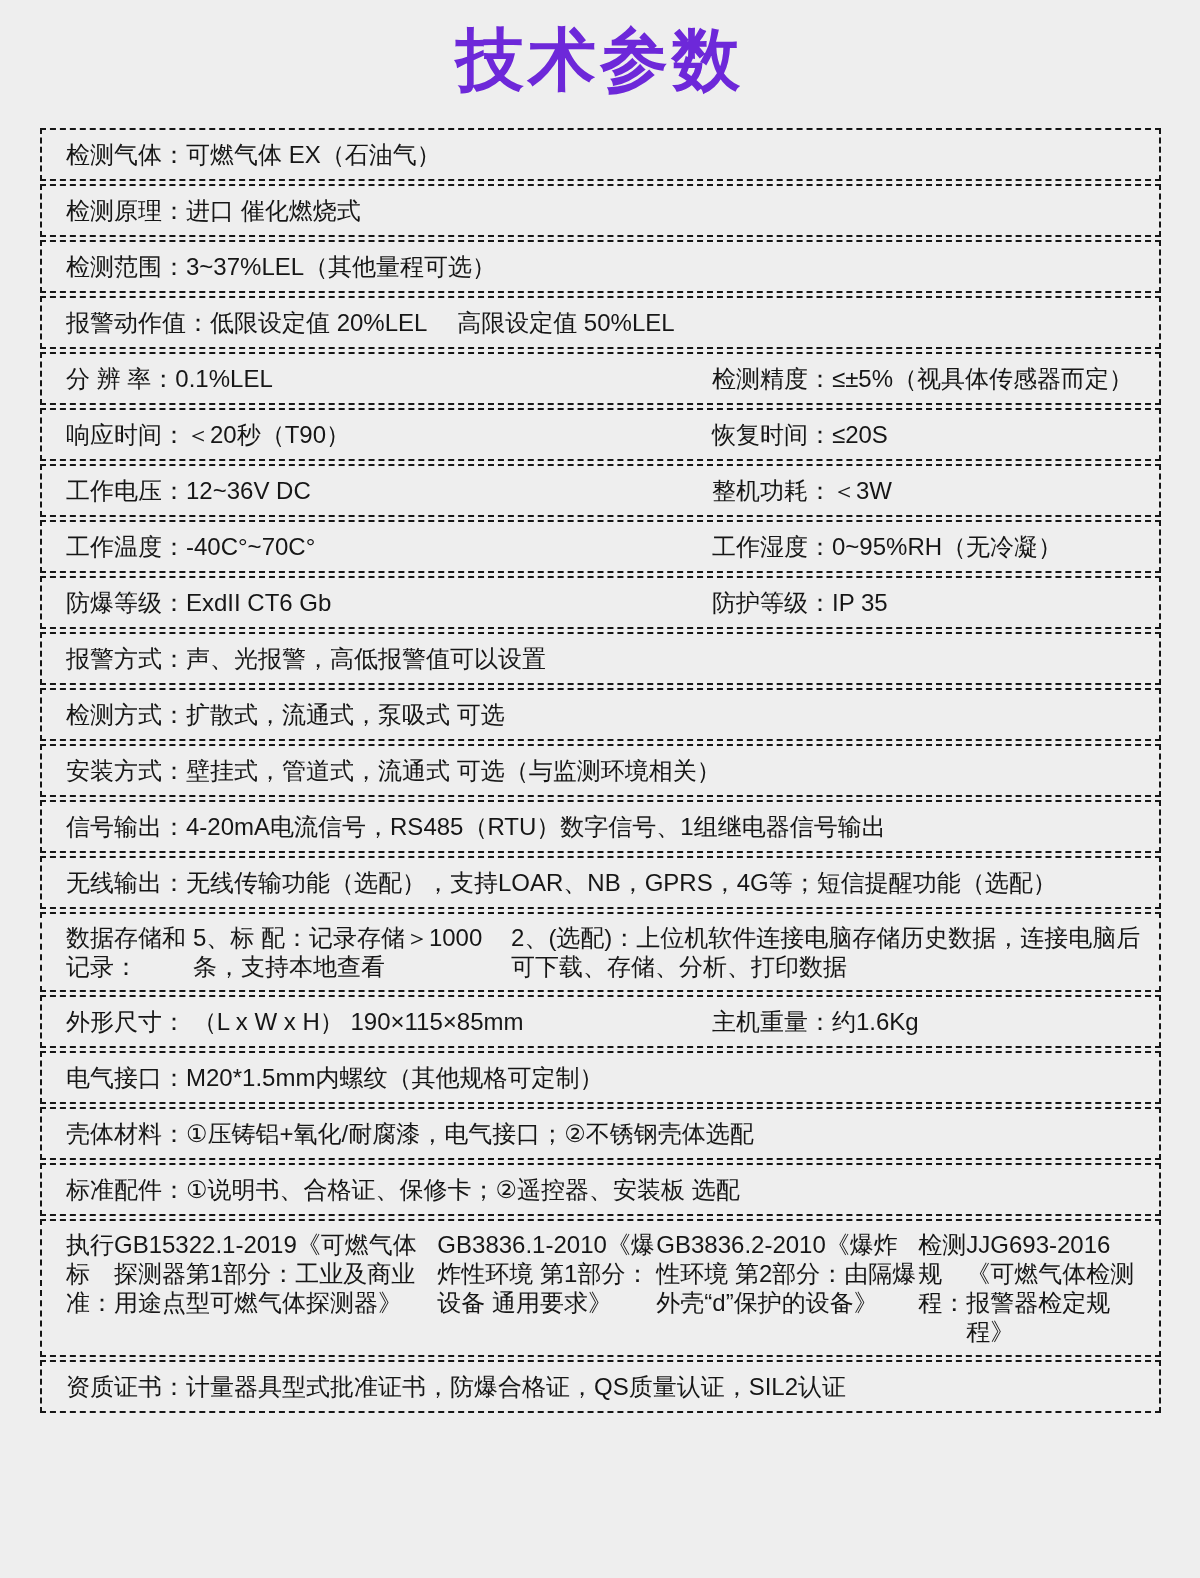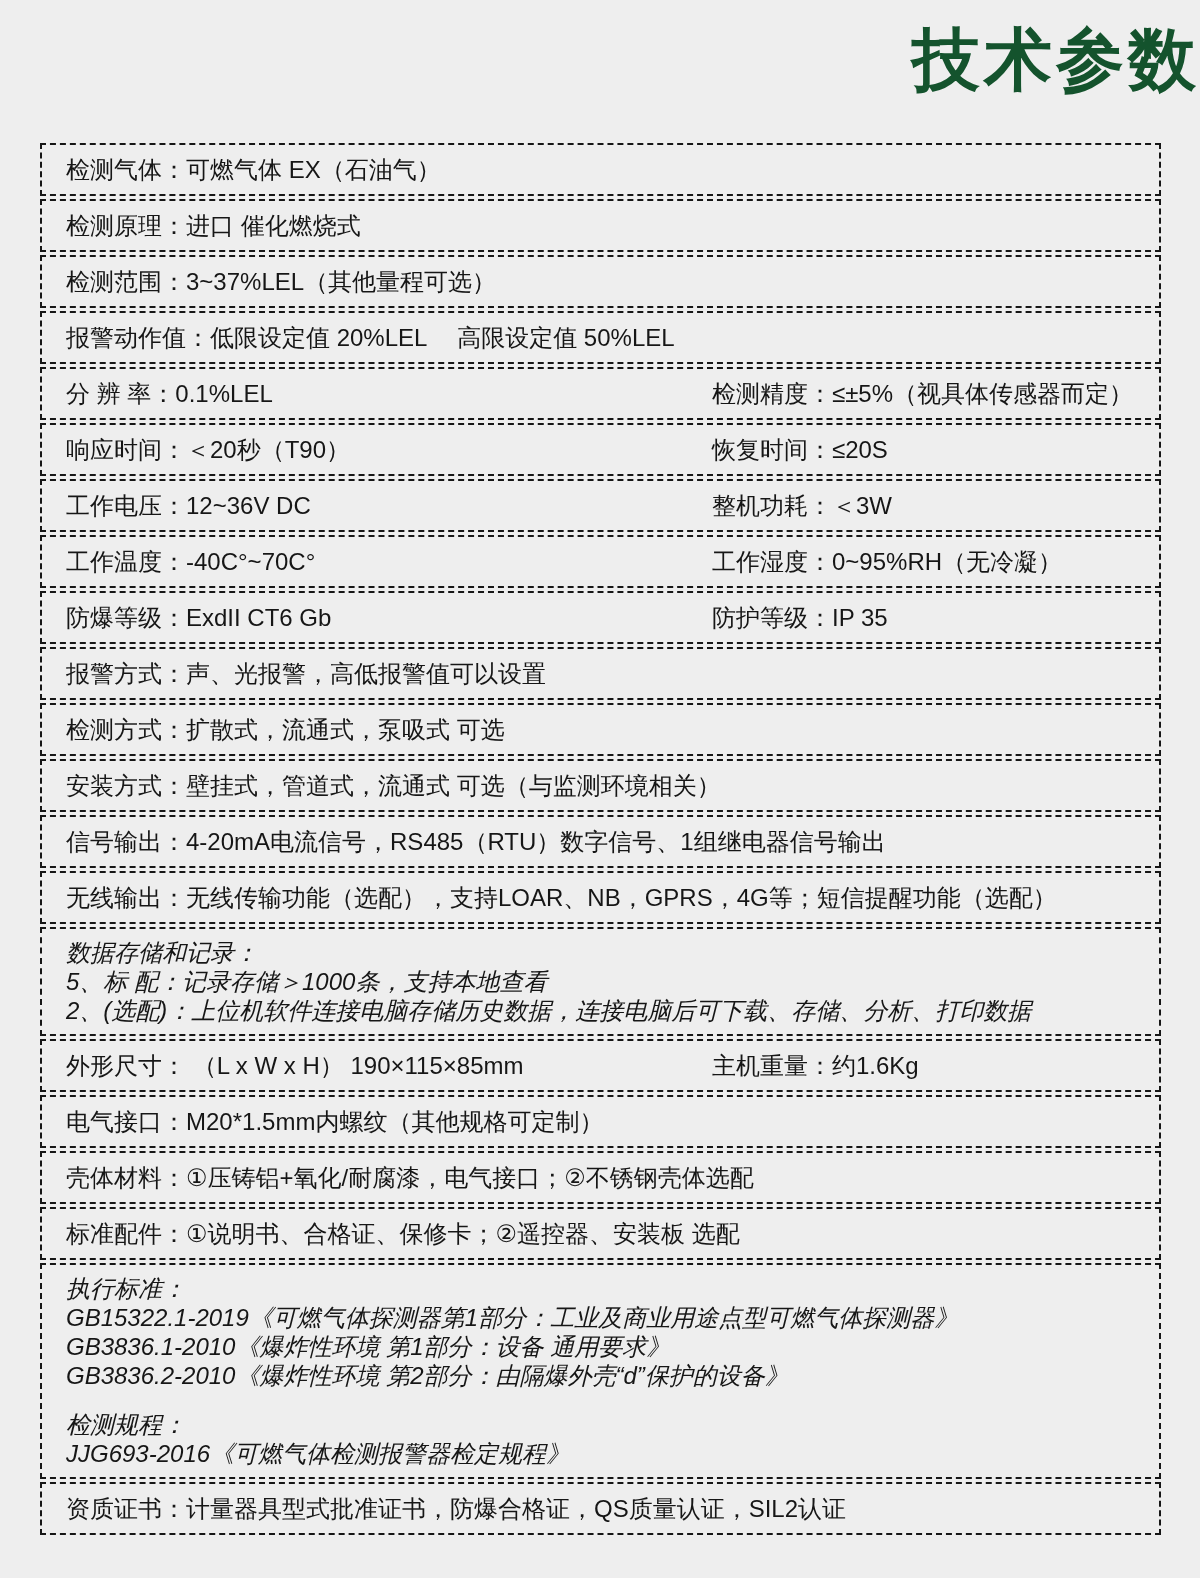--- a/index.html
+++ b/index.html
@@ -7,55 +7,54 @@
     width:1200px;height:1578px;
     background:#eeeeee;
     color:#161616;
     font-family:"Liberation Sans","DejaVu Sans",sans-serif;
     position:relative;
     overflow:hidden;
   }
   .title{
     margin:0;
     padding-top:20px;
-    text-align:right;
+    text-align:center;
     font-size:68px;
     font-weight:600;
     letter-spacing:4px;
     line-height:1.15;
-    color:#14532d;
+    color:#6d28d9;
   }
   .spec-table{
     position:absolute;
     left:40px;
-    top:143px;
+    top:128px;
     width:1121px;
   }
   .row{
     box-sizing:border-box;
     border:2px dashed #161616;
     margin-bottom:3px;
     padding-left:24px;
     padding-right:10px;
     display:flex;
     align-items:center;
     font-size:24px;
     white-space:pre-wrap;
     background:transparent;
   }
   .row.single,.row.double{height:53px;}
   .row.double .col-left{flex:0 0 646px;width:646px;}
   .row.double .col-right{flex:1;}
   .row.multi{
-    flex-direction:column;
+    flex-direction:row;
     align-items:flex-start;
     justify-content:center;
     padding-top:9px;
     padding-bottom:9px;
-    font-style:italic;
   }
   .row.multi .line{line-height:29px;min-height:29px;}
   .row.multi .line.blank{min-height:20px;height:20px;}
 </style>
 </head>
 <body>
 
 <div class="page">
   <h1 class="title">技术参数</h1>
   <div class="spec-table" id="spec-table">

